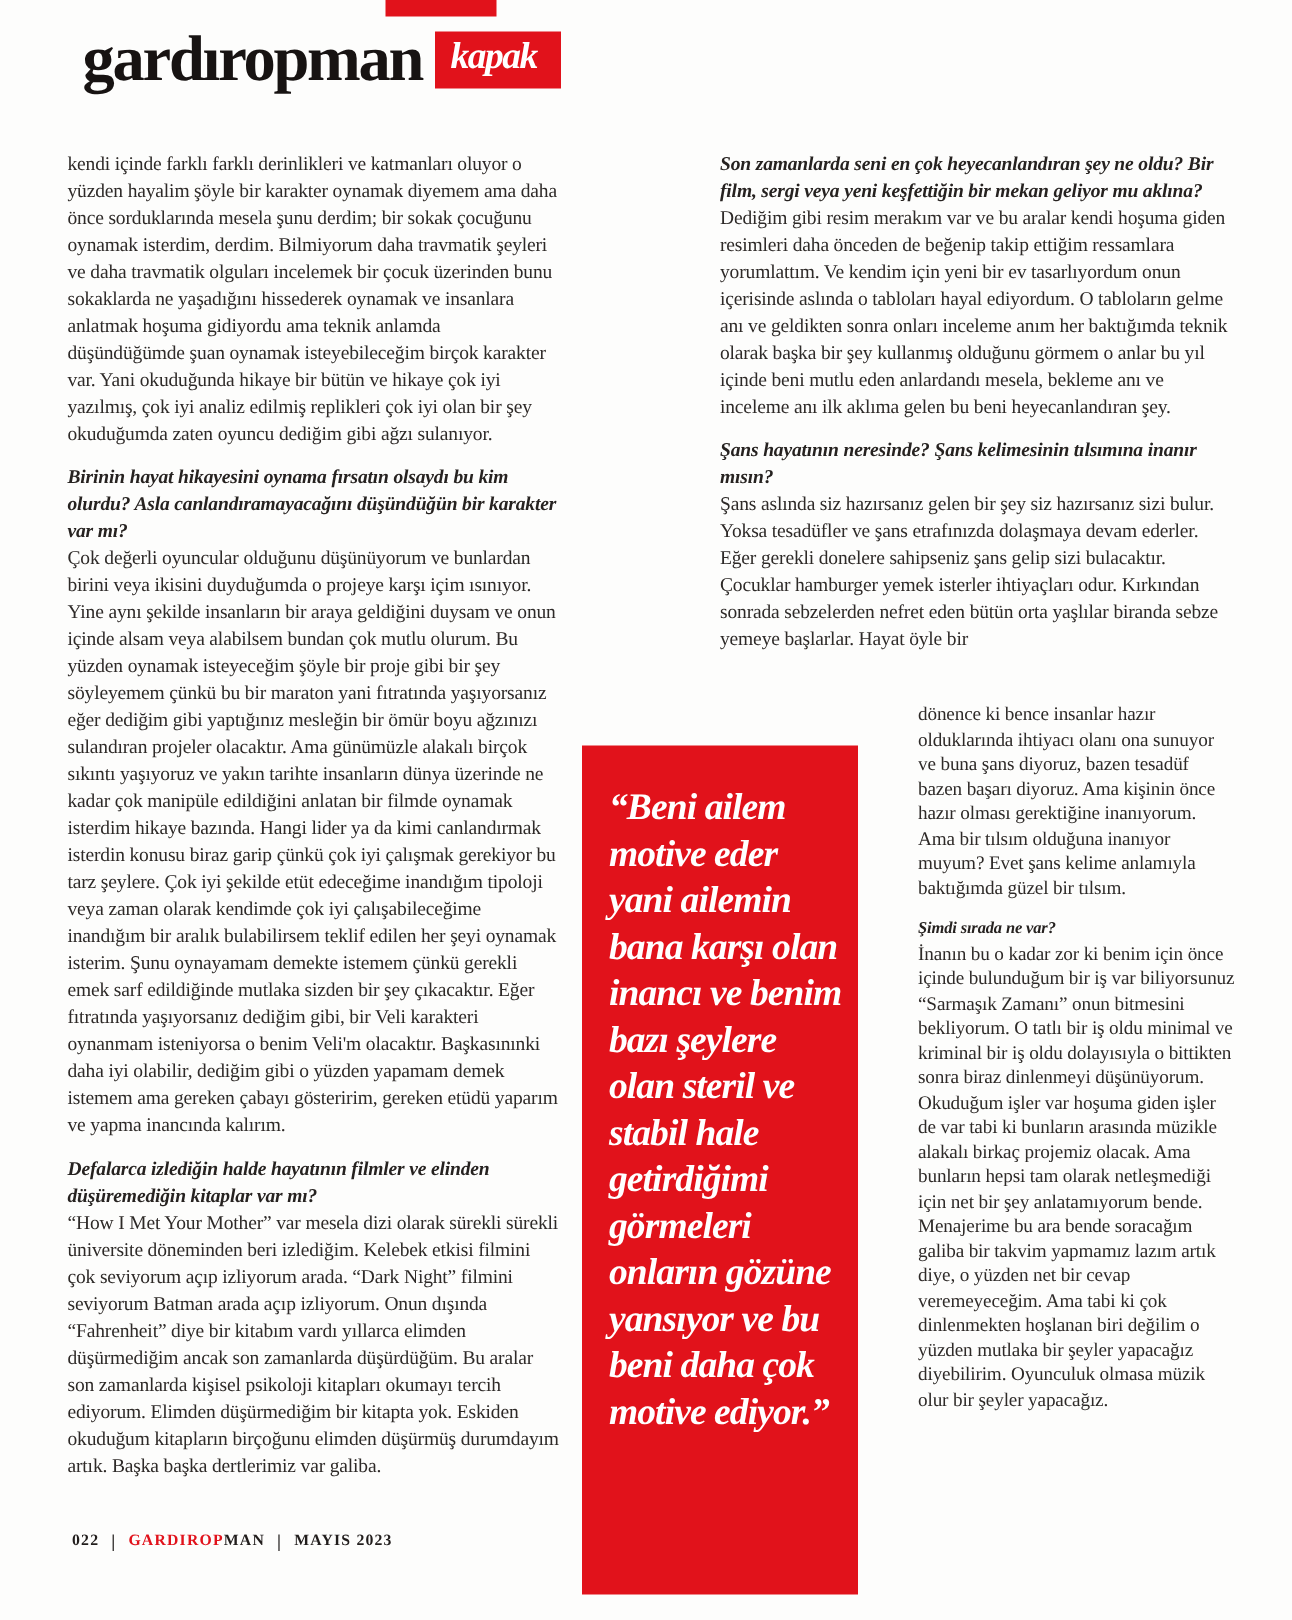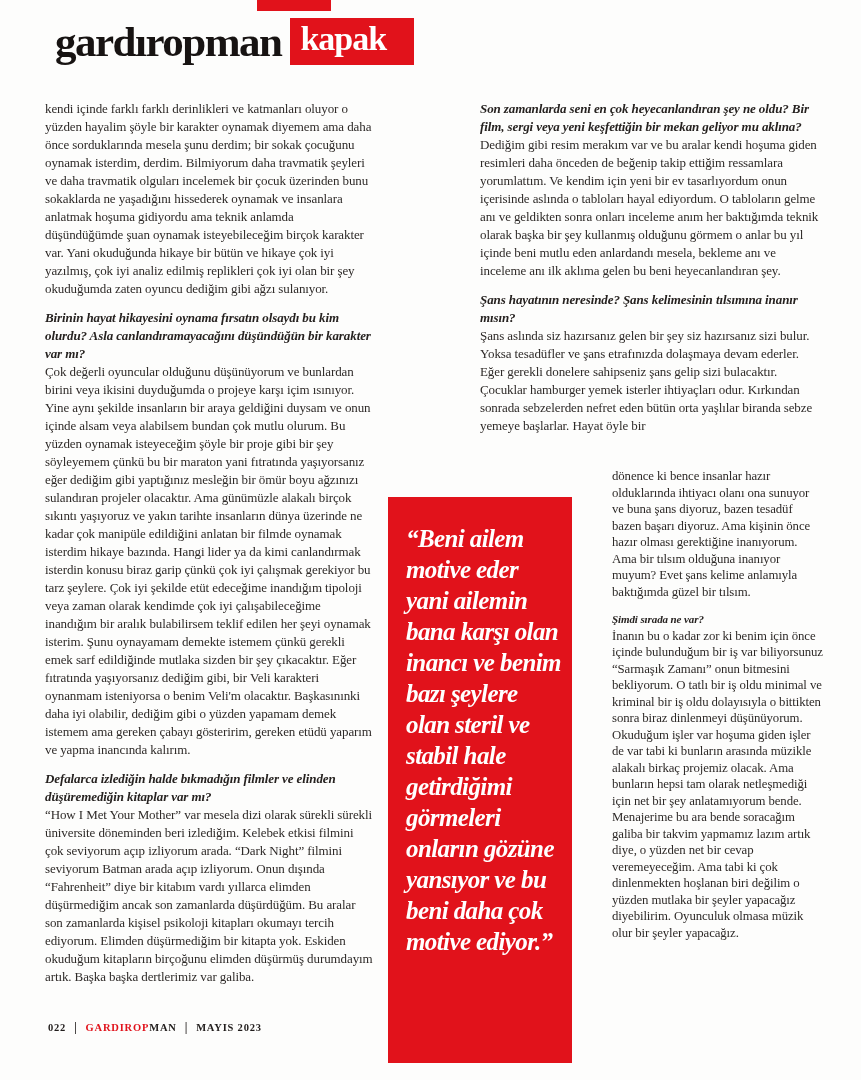--- a/index.html
+++ b/index.html
@@ -32,24 +32,25 @@
     font-size: 43px;
     font-weight: 600;
     letter-spacing: -1.5px;
     color: #171312;
     line-height: 1;
   }
   .badge {
     margin-left: 9px;
     background: var(--accent);
     color: #fff;
+    font-style: italic;
     font-weight: 600;
-    font-size: 34px;
+    font-size: 25px;
     line-height: 1;
-    padding: 4px 28px 9px 10px;
+    padding: 4px 16px 9px 10px;
     letter-spacing: -1px;
   }
   .col { position: absolute; }
   .col-left   { left: 45px;  top: 100px; width: 328px; }
   .col-rwide  { left: 480px; top: 100px; width: 341px; }
   .col-rnarrow{ left: 612px; top: 468px; width: 211px; }
   .body-text {
     font-size: 13px;
     line-height: 18px;
     letter-spacing: -0.1px;
@@ -104,21 +105,21 @@
 
   <header class="masthead">
     <span class="brand">gardıropman</span>
     <span class="badge"><span>kapak</span></span>
   </header>
 
   <section class="col col-left">
     <p class="body-text">kendi içinde farklı farklı derinlikleri ve katmanları oluyor o yüzden hayalim şöyle bir karakter oynamak diyemem ama daha önce sorduklarında mesela şunu derdim; bir sokak çocuğunu oynamak isterdim, derdim. Bilmiyorum daha travmatik şeyleri ve daha travmatik olguları incelemek bir çocuk üzerinden bunu sokaklarda ne yaşadığını hissederek oynamak ve insanlara anlatmak hoşuma gidiyordu ama teknik anlamda düşündüğümde şuan oynamak isteyebileceğim birçok karakter var. Yani okuduğunda hikaye bir bütün ve hikaye çok iyi yazılmış, çok iyi analiz edilmiş replikleri çok iyi olan bir şey okuduğumda zaten oyuncu dediğim gibi ağzı sulanıyor.</p>
     <h3 class="q-head gap">Birinin hayat hikayesini oynama fırsatın olsaydı bu kim olurdu? Asla canlandıramayacağını düşündüğün bir karakter var mı?</h3>
     <p class="body-text">Çok değerli oyuncular olduğunu düşünüyorum ve bunlardan birini veya ikisini duyduğumda o projeye karşı içim ısınıyor. Yine aynı şekilde insanların bir araya geldiğini duysam ve onun içinde alsam veya alabilsem bundan çok mutlu olurum. Bu yüzden oynamak isteyeceğim şöyle bir proje gibi bir şey söyleyemem çünkü bu bir maraton yani fıtratında yaşıyorsanız eğer dediğim gibi yaptığınız mesleğin bir ömür boyu ağzınızı sulandıran projeler olacaktır. Ama günümüzle alakalı birçok sıkıntı yaşıyoruz ve yakın tarihte insanların dünya üzerinde ne kadar çok manipüle edildiğini anlatan bir filmde oynamak isterdim hikaye bazında. Hangi lider ya da kimi canlandırmak isterdin konusu biraz garip çünkü çok iyi çalışmak gerekiyor bu tarz şeylere. Çok iyi şekilde etüt edeceğime inandığım tipoloji veya zaman olarak kendimde çok iyi çalışabileceğime inandığım bir aralık bulabilirsem teklif edilen her şeyi oynamak isterim. Şunu oynayamam demekte istemem çünkü gerekli emek sarf edildiğinde mutlaka sizden bir şey çıkacaktır. Eğer fıtratında yaşıyorsanız dediğim gibi, bir Veli karakteri oynanmam isteniyorsa o benim Veli'm olacaktır. Başkasınınki daha iyi olabilir, dediğim gibi o yüzden yapamam demek istemem ama gereken çabayı gösteririm, gereken etüdü yaparım ve yapma inancında kalırım.</p>
-    <h3 class="q-head gap">Defalarca izlediğin halde bıkmadığın filmler ve elinden düşüremediğin kitaplar var mı?</h3>
+    <h3 class="q-head gap">Defalarca izlediğin halde hayatının filmler ve elinden düşüremediğin kitaplar var mı?</h3>
     <p class="body-text">“How I Met Your Mother” var mesela dizi olarak sürekli sürekli üniversite döneminden beri izlediğim. Kelebek etkisi filmini çok seviyorum açıp izliyorum arada. “Dark Night” filmini seviyorum Batman arada açıp izliyorum. Onun dışında “Fahrenheit” diye bir kitabım vardı yıllarca elimden düşürmediğim ancak son zamanlarda düşürdüğüm. Bu aralar son zamanlarda kişisel psikoloji kitapları okumayı tercih ediyorum. Elimden düşürmediğim bir kitapta yok. Eskiden okuduğum kitapların birçoğunu elimden düşürmüş durumdayım artık. Başka başka dertlerimiz var galiba.</p>
   </section>
 
   <section class="col col-rwide">
     <h3 class="q-head">Son zamanlarda seni en çok heyecanlandıran şey ne oldu? Bir film, sergi veya yeni keşfettiğin bir mekan geliyor mu aklına?</h3>
     <p class="body-text">Dediğim gibi resim merakım var ve bu aralar kendi hoşuma giden resimleri daha önceden de beğenip takip ettiğim ressamlara yorumlattım. Ve kendim için yeni bir ev tasarlıyordum onun içerisinde aslında o tabloları hayal ediyordum. O tabloların gelme anı ve geldikten sonra onları inceleme anım her baktığımda teknik olarak başka bir şey kullanmış olduğunu görmem o anlar bu yıl içinde beni mutlu eden anlardandı mesela, bekleme anı ve inceleme anı ilk aklıma gelen bu beni heyecanlandıran şey.</p>
     <h3 class="q-head gap">Şans hayatının neresinde? Şans kelimesinin tılsımına inanır mısın?</h3>
     <p class="body-text">Şans aslında siz hazırsanız gelen bir şey siz hazırsanız sizi bulur. Yoksa tesadüfler ve şans etrafınızda dolaşmaya devam ederler. Eğer gerekli donelere sahipseniz şans gelip sizi bulacaktır. Çocuklar hamburger yemek isterler ihtiyaçları odur. Kırkından sonrada sebzelerden nefret eden bütün orta yaşlılar biranda sebze yemeye başlarlar. Hayat öyle bir</p>
   </section>
 

